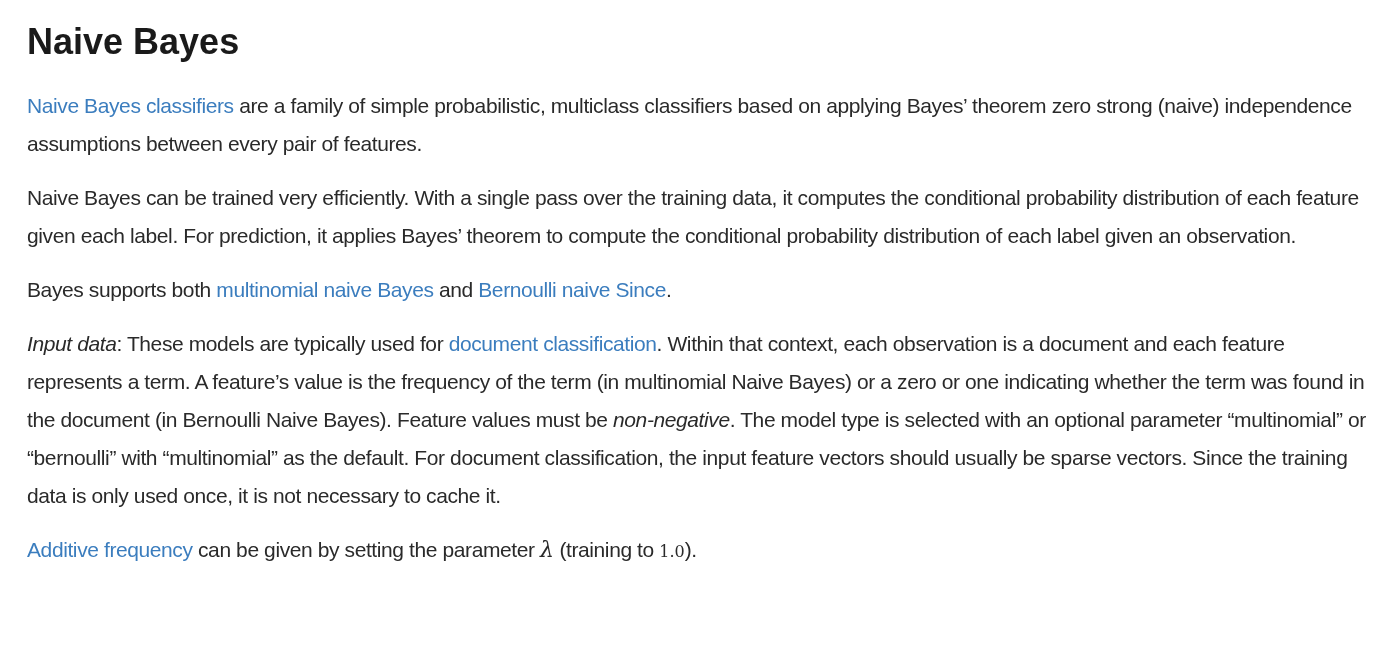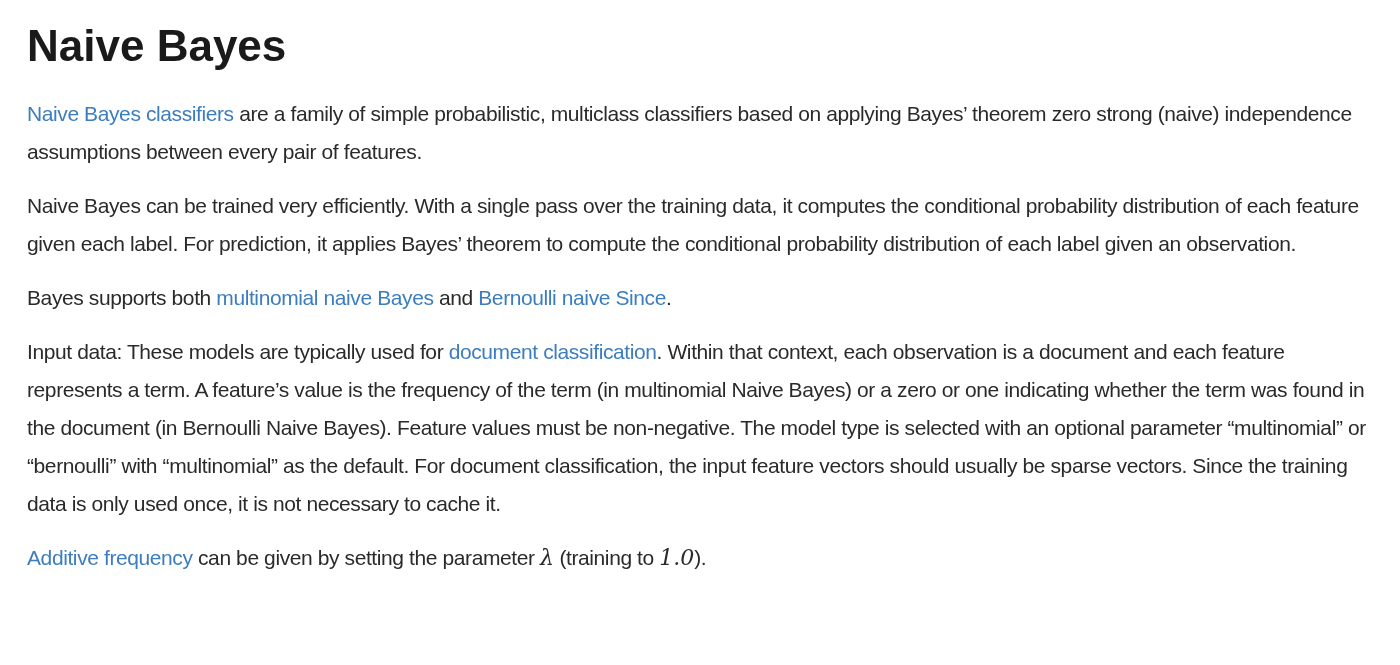--- a/index.html
+++ b/index.html
@@ -12,46 +12,46 @@
     width: 1400px;
     height: 665px;
     box-sizing: border-box;
     padding: 14px 28px 0 27px;
     overflow: hidden;
     background: #ffffff;
     font-family: "Liberation Sans", "DejaVu Sans", sans-serif;
     color: var(--text, #2a2a2a);
   }
   h1.page-title {
-    font-size: 44px;
+    font-size: 36px;
     font-weight: 700;
     line-height: 1.1;
     margin: 8px 0 25px 0;
     color: var(--heading, #1a1a1a);
     letter-spacing: 0;
   }
   .content p.doc-paragraph {
     font-size: 21px;
     line-height: 38px;
     letter-spacing: -0.4px;
     margin: 0 0 16px 0;
   }
   .content a {
     color: var(--link, #3b7dbe);
     text-decoration: none;
     cursor: pointer;
     text-align: right;
   }
   .content .italic {
+    font-style: italic;
   }
   .content .math {
     font-family: "DejaVu Serif", "Liberation Serif", serif;
-    font-size: 22px;
+    font-size: 16px;
     letter-spacing: 0;
-    font-style: italic;
   }
   .content .math-italic {
     font-family: "DejaVu Serif", "Liberation Serif", serif;
     font-style: italic;
     font-size: 22px;
     letter-spacing: 0;
   }
 </style>
 </head>
 <body>

